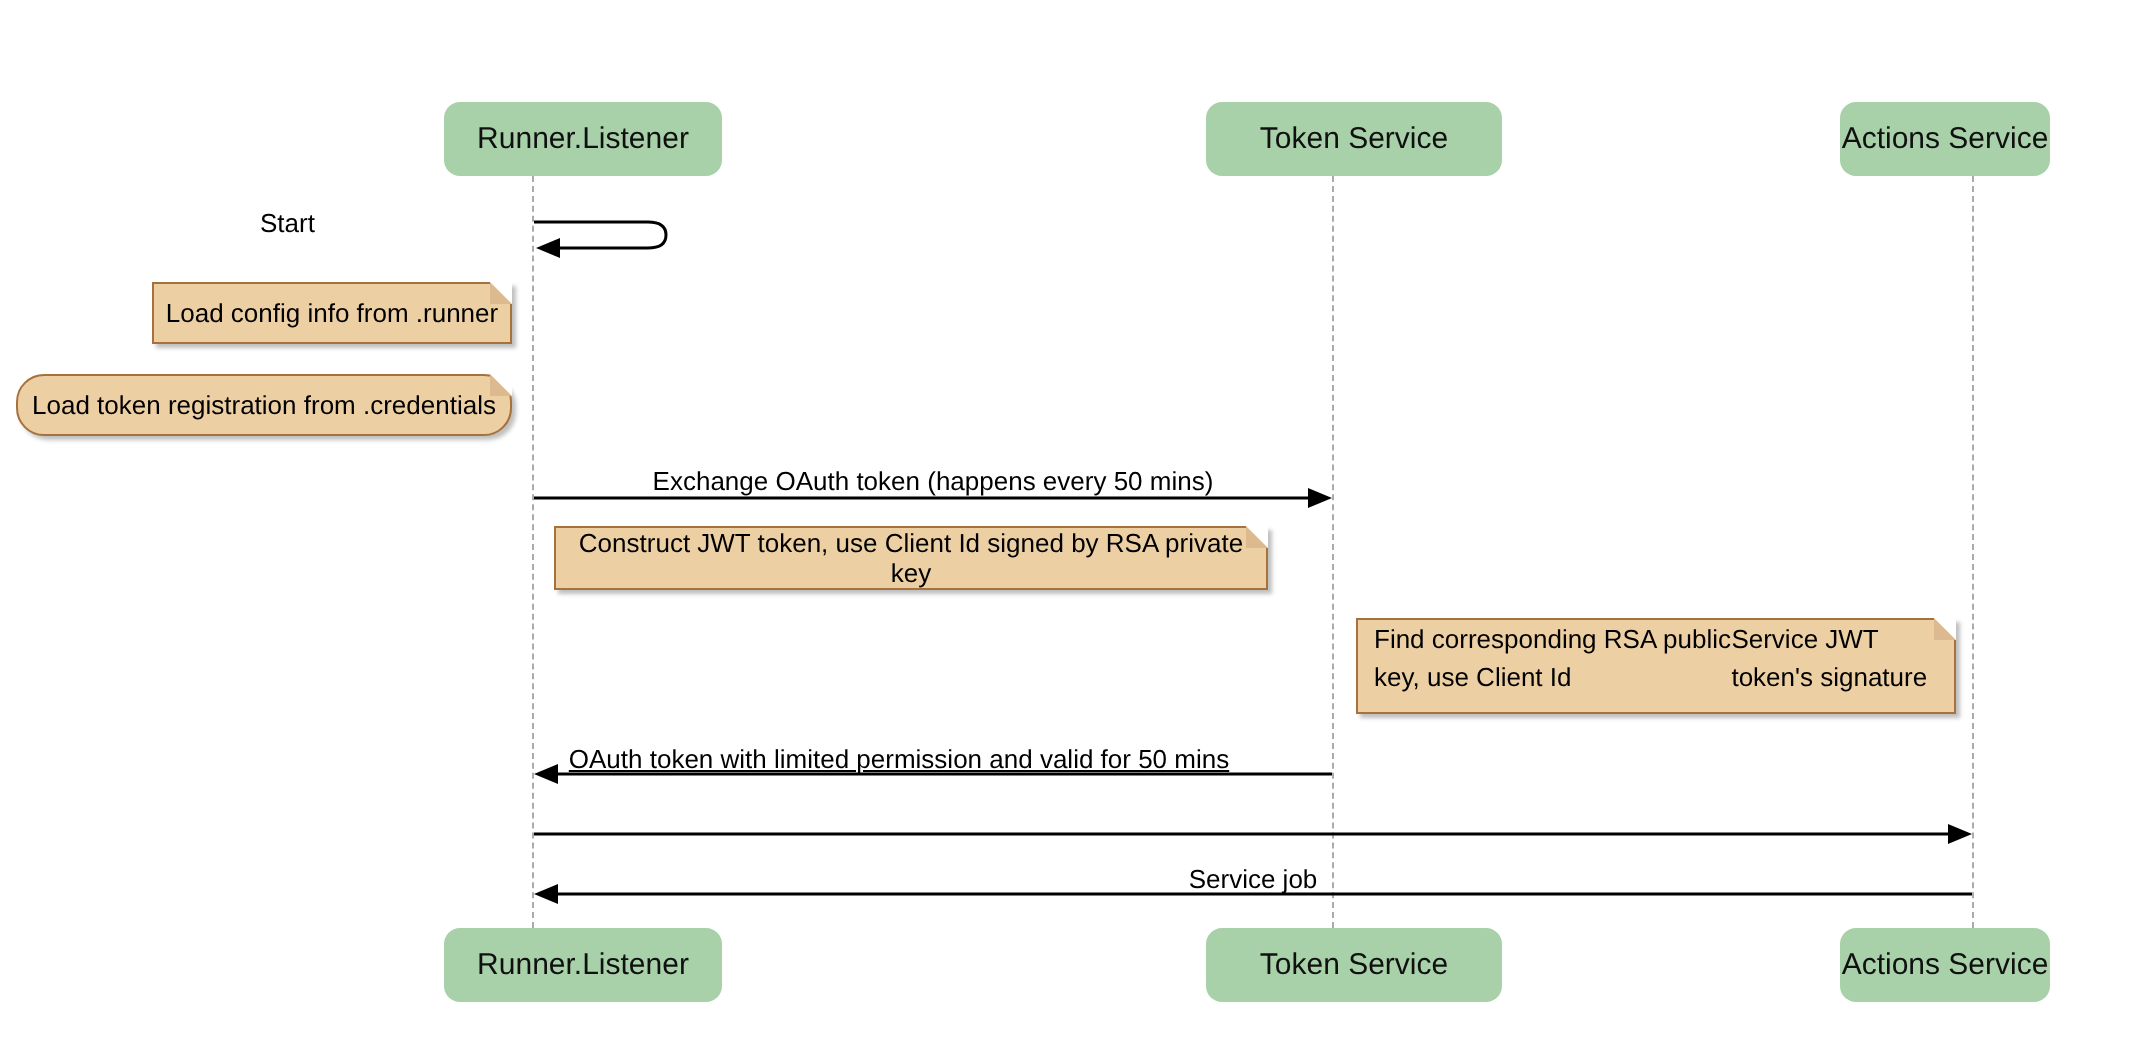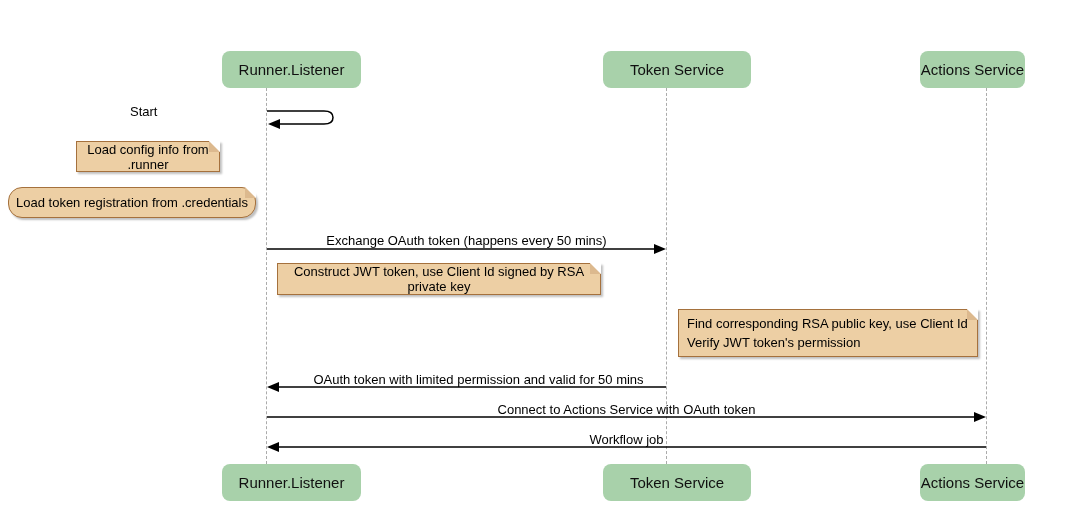--- a/index.html
+++ b/index.html
@@ -62,41 +62,41 @@
     box-shadow: 2px 2px 2px rgba(0,0,0,0.25);
   }
   .note::before {
     content: "";
     position: absolute;
     top: -1px; right: -1px;
     border-width: 0 11px 11px 0;
     border-style: solid;
     border-color: #ffffff #ffffff #dcb98e #dcb98e;
   }
-  .note.n1 { left: 76px;  top: 141px; width: 144px; height: 31px; }
+  .note.n1 { left: 76px;  top: 141px; width: 180px; height: 31px; }
   .note.n2 { left: 8px;   top: 187px; width: 248px; height: 31px; border-radius: 14px; }
-  .note.n3 { left: 277px; top: 263px; width: 324px; height: 32px; }
+  .note.n3 { left: 277px; top: 263px; width: 357px; height: 32px; }
   .note.n4 {
     left: 678px; top: 309px; width: 300px; height: 48px;
-    flex-direction: column;
+    flex-direction: row;
     align-items: flex-start;
     justify-content: center;
     text-align: left;
     padding-left: 8px;
     line-height: 19px;
   }
   .msg-label {
     position: absolute;
     font-size: 13px;
     line-height: 15px;
     text-align: center;
     white-space: nowrap;
   }
   .msg-label.m1 { left: 267px; width: 399px; top: 233px; }
-  .msg-label.m2 { left: 279px; width: 399px; top: 372px; }
+  .msg-label.m2 { left: 250px; width: 399px; top: 372px; text-decoration: underline; }
   .msg-label.m3 { left: 267px; width: 719px; top: 402px; }
   .msg-label.m4 { left: 267px; width: 719px; top: 432px; }
   .msg-label.self {
     left: 130px; width: 128px; top: 104px;
     text-align: left;
   }
   svg.wires {
     position: absolute;
     left: 0; top: 0;
     width: 1070px; height: 525px;
@@ -131,35 +131,34 @@
   <div class="actor bottom a2">
     <span>Token Service</span>
   </div>
   <div class="actor bottom a3">
     <span>Actions Service</span>
   </div>
 
   <div class="msg-label self">Start</div>
   <div class="msg-label m1">Exchange OAuth token (happens every 50 mins)</div>
   <div class="msg-label m2">OAuth token with limited permission and valid for 50 mins</div>
-  <div class="msg-label m3">Connect to Actions Service with OAuth token</div>
-  <div class="msg-label m4">Workflow job</div>
+  <div class="msg-label m4">Service job</div>
 
   <div class="note n1">
     <span>Load config info from .runner</span>
   </div>
   <div class="note n2">
     <span>Load token registration from .credentials</span>
   </div>
   <div class="note n3">
     <span>Construct JWT token, use Client Id signed by RSA private key</span>
   </div>
   <div class="note n4">
     <span>Find corresponding RSA public key, use Client Id</span>
-    <span>Verify JWT token's permission</span>
+    <span>Service JWT token's signature</span>
   </div>
 
   <svg class="wires" viewBox="0 0 1070 525" xmlns="http://www.w3.org/2000/svg">
 
     <path class="ln" d="M 267 111 H 324 Q 333 111 333 117.5 Q 333 124 324 124 H 280"></path>
     <polygon class="hd" points="268,124 280,119 280,129"></polygon>
 
     <line class="ln" x1="267" y1="249" x2="655" y2="249"></line>
     <polygon class="hd" points="666,249 654,244 654,254"></polygon>
 

